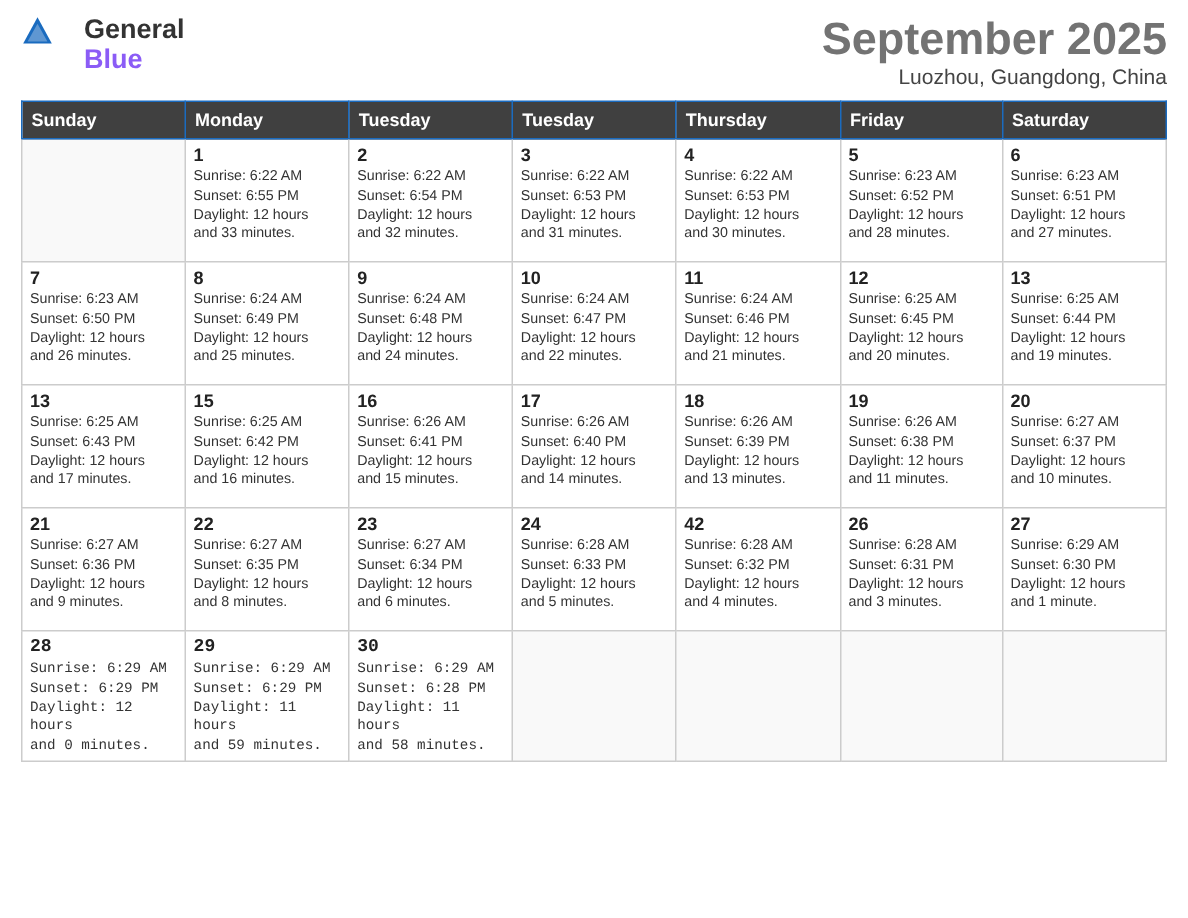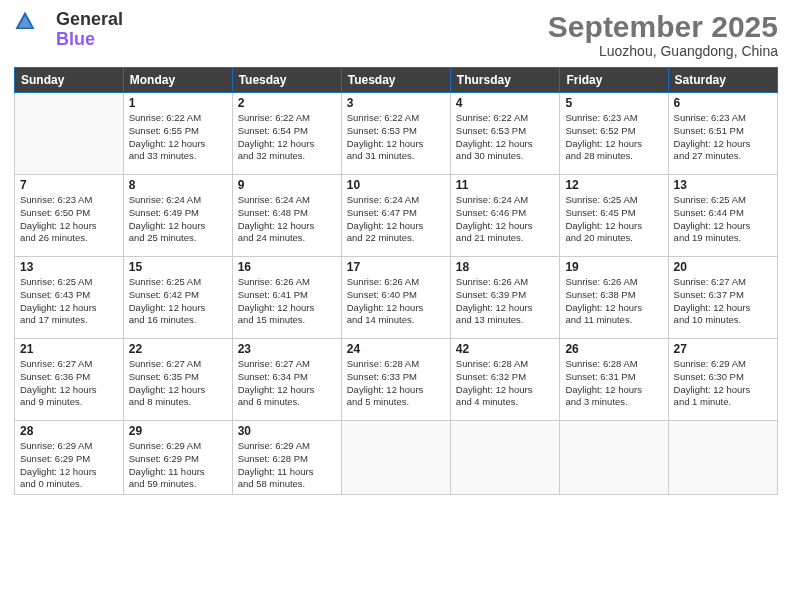--- a/index.html
+++ b/index.html
@@ -81,20 +81,21 @@
     .day-info {
       font-size: 9.5px;
       color: #333;
       line-height: 1.35;
     }
     .empty-cell {
       background: #f9f9f9;
     }
     tbody tr:last-child td {
       height: 68px;
+      font-family: Liberation Mono, monospace;
     }
   </style>
 </head>
 <body>
 
 <div class="page">
   <div class="header">
     <div class="logo">
       <svg class="logo-icon" viewBox="0 0 30 30">
         <polygon points="15,2 28,26 2,26" fill="#1a6bbf"></polygon>

